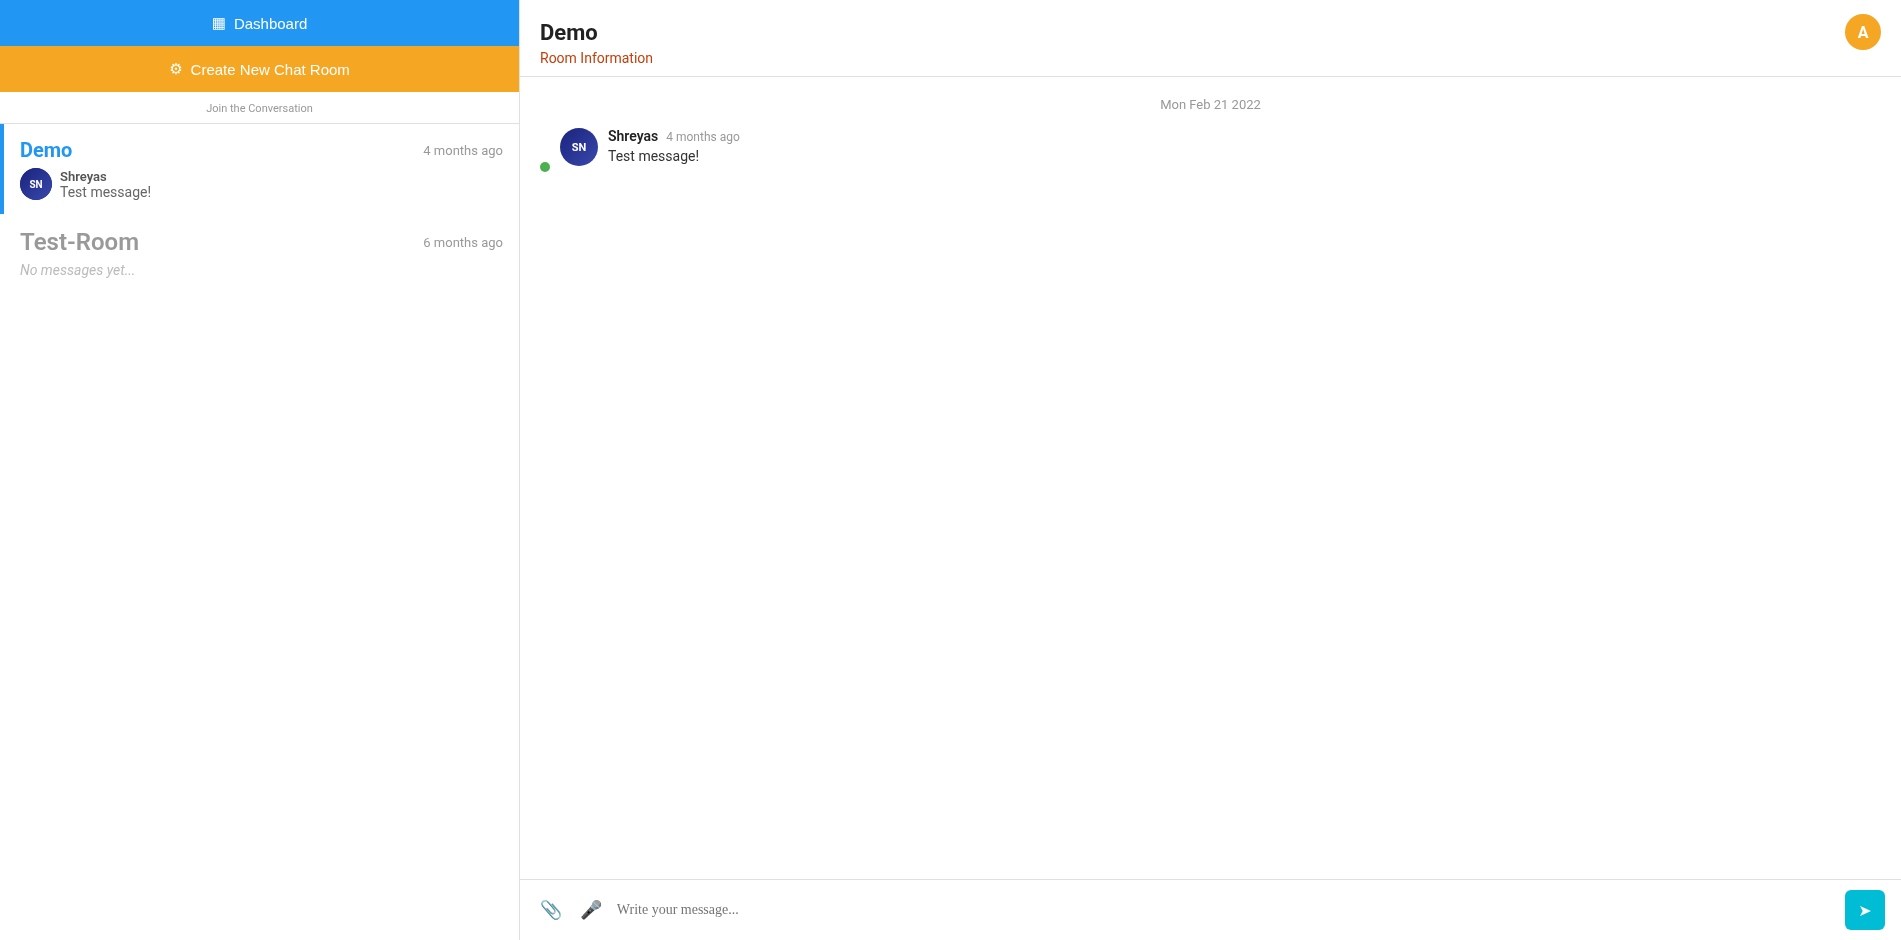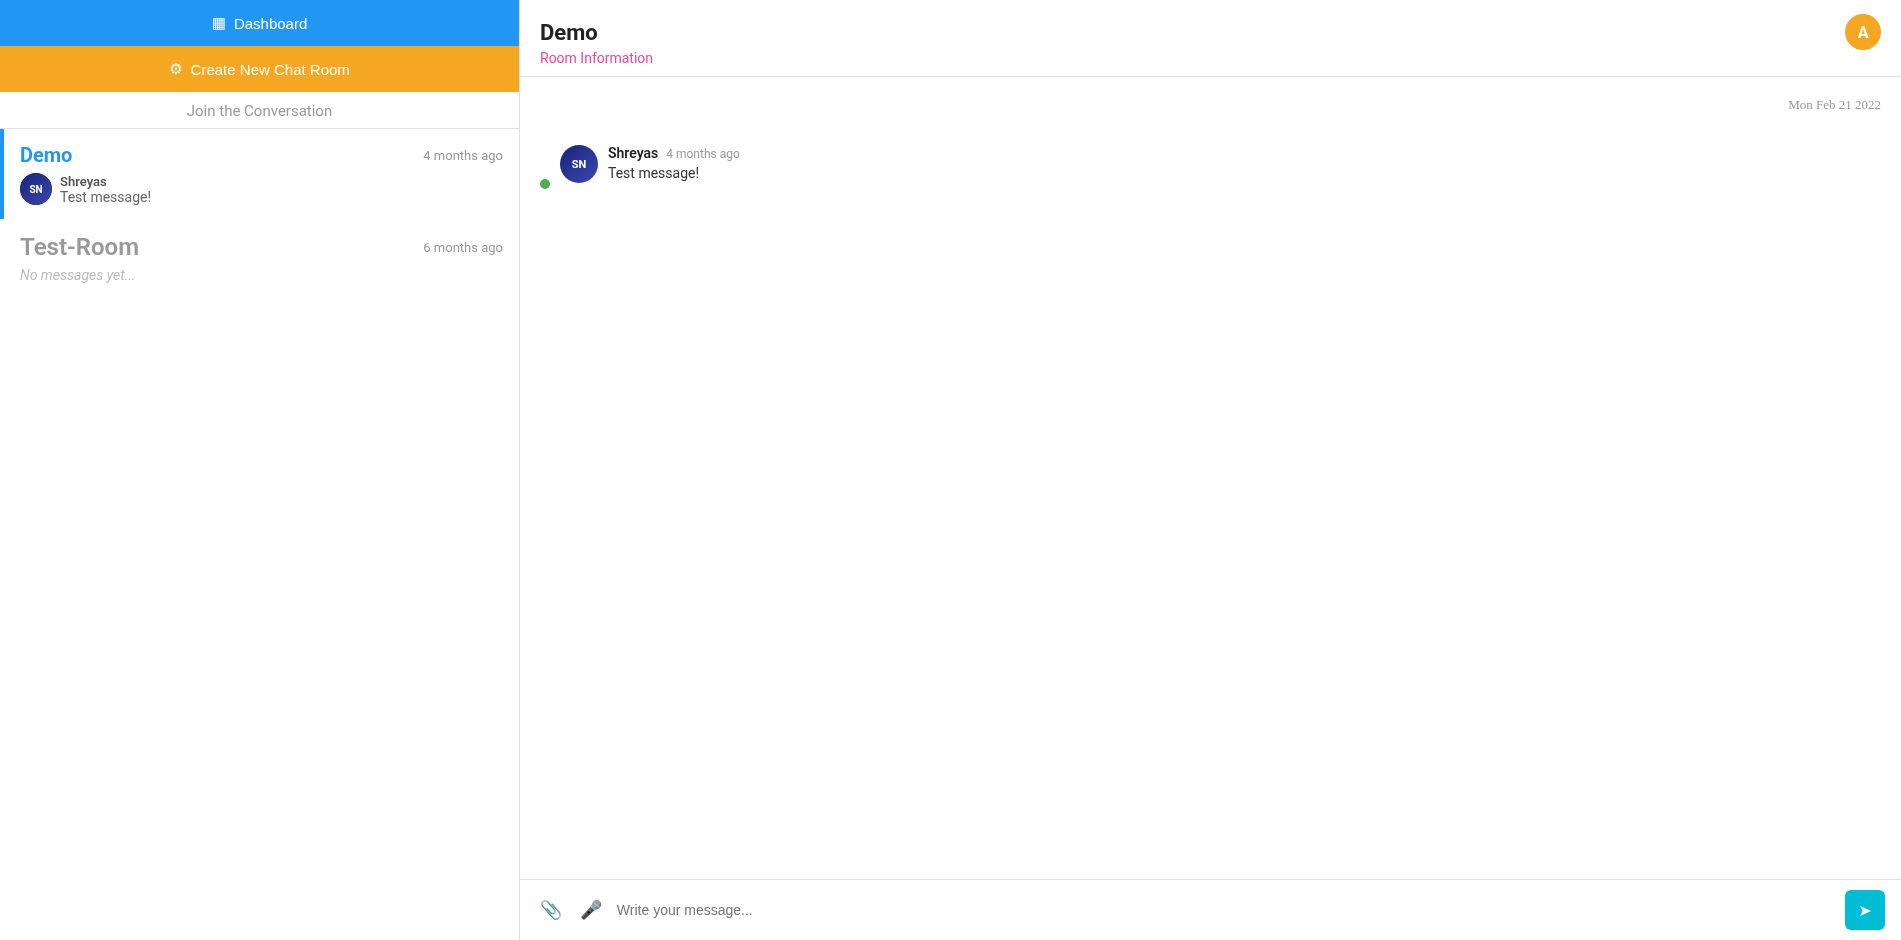--- a/index.html
+++ b/index.html
@@ -40,21 +40,21 @@
       display: flex;
       align-items: center;
       justify-content: center;
       gap: 8px;
       width: 100%;
     }
 
     .sidebar-subtitle {
       text-align: center;
       color: #999;
-      font-size: 15px;
+      font-size: 11px;
       padding: 10px 0 8px;
       border-bottom: 1px solid #e0e0e0;
     }
 
     .room-list {
       flex: 1;
       overflow-y: auto;
     }
 
     .room-item {
@@ -171,40 +171,39 @@
       background: #F5A623;
       display: flex;
       align-items: center;
       justify-content: center;
       color: #fff;
       font-size: 16px;
       font-weight: bold;
     }
 
     .room-info-link {
-      color: #ec4899;
+      color: #c2410c;
       font-size: 14px;
       cursor: pointer;
       text-decoration: none;
     }
 
     .chat-body {
       flex: 1;
       overflow-y: auto;
       padding: 20px;
       display: flex;
       flex-direction: column;
     }
 
     .date-divider {
-      text-align: right;
+      text-align: center;
       color: #999;
       font-size: 13px;
-      margin-bottom: 32px;
-      font-family: Liberation Serif, serif;
+      margin-bottom: 16px;
     }
 
     .message-row {
       display: flex;
       align-items: flex-start;
       gap: 10px;
       margin-bottom: 8px;
     }
 
     .online-dot {
@@ -277,20 +276,21 @@
       padding: 4px;
     }
 
     .msg-input {
       flex: 1;
       border: none;
       outline: none;
       font-size: 14px;
       color: #4d7c0f;
       background: transparent;
+      font-family: Liberation Serif, serif;
     }
 
     .send-btn {
       width: 40px;
       height: 40px;
       border-radius: 6px;
       background: #00BCD4;
       border: none;
       cursor: pointer;
       display: flex;

